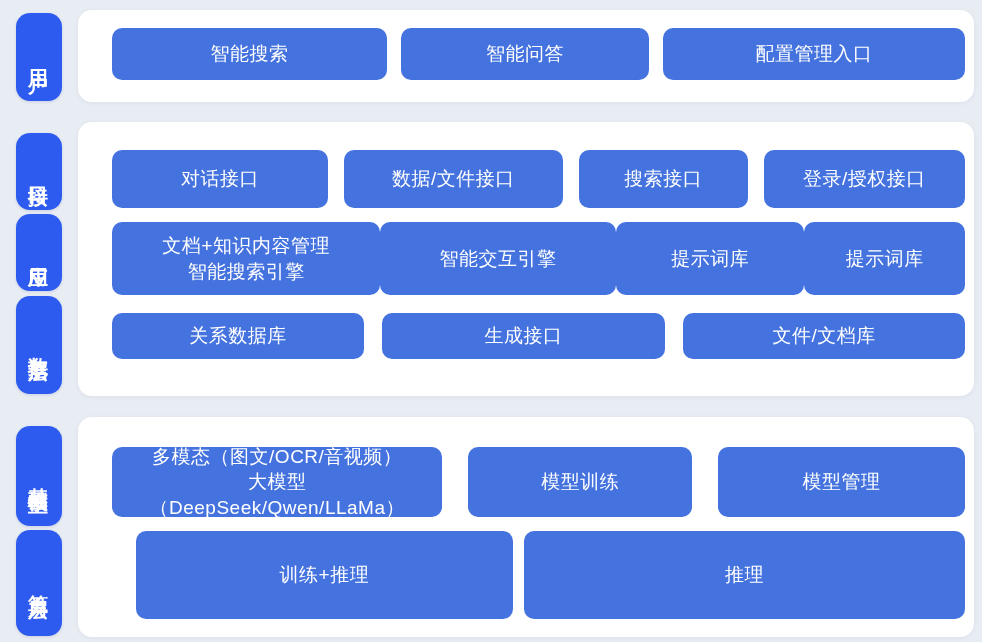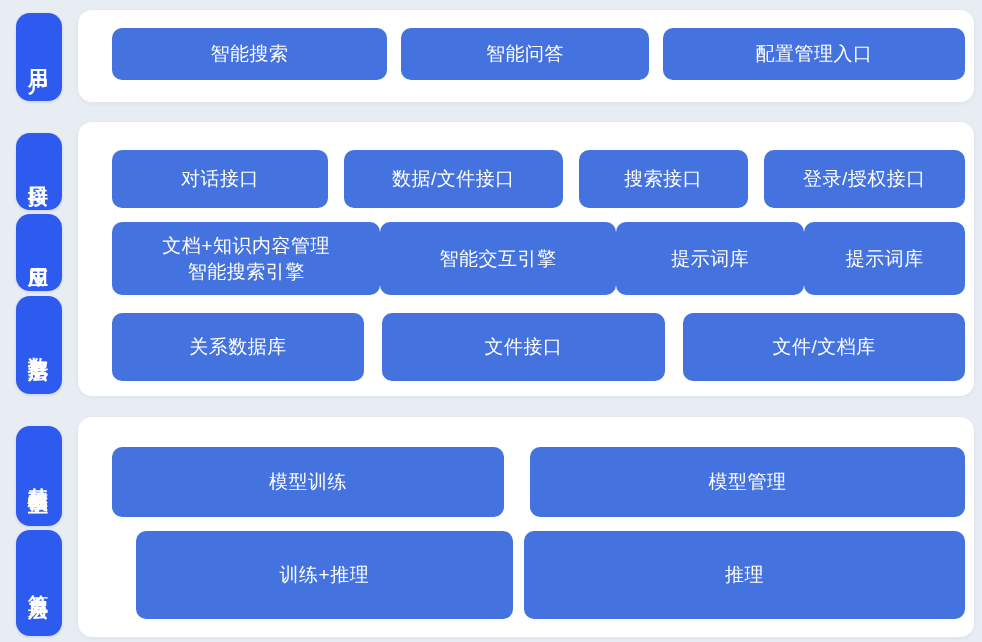--- a/index.html
+++ b/index.html
@@ -55,21 +55,21 @@
     line-height:1.35;
     white-space:pre-line;
     padding:4px 10px;
     box-sizing:border-box;
     letter-spacing:.5px;
   }
   
   .row-user        {top:18px;  height:52px; gap:14px;}
   .row-interface   {top:28px;  height:58px; gap:16px;justify-content:flex-end;}
   .row-application {top:100px; height:73px; gap:0;}
-  .row-data        {top:191px; height:68px; gap:18px;}
+  .row-data        {top:191px; height:46px; gap:18px;}
   .row-foundation  {top:30px;  height:70px; gap:26px;}
   .row-compute     {top:114px; height:88px; gap:11px;padding-left:24px;}
 
   .rail-user            {top:13px;  height:88px;}
   .rail-interface       {top:133px; height:77px;}
   .rail-application     {top:214px; height:77px;}
   .rail-data-layer      {top:296px; height:98px;}
   .rail-foundation-model{top:426px; height:100px; letter-spacing:2px;}
   .rail-compute-layer   {top:530px; height:106px;}
 
@@ -106,27 +106,29 @@
     </div>
     <div class="row row-application">
       <div class="block" style="flex:265 1 0">文档+知识内容管理
 智能搜索引擎</div>
       <div class="block" style="flex:230 1 0">智能交互引擎</div>
       <div class="block" style="flex:180 1 0">提示词库</div>
       <div class="block" style="flex:150 1 0">提示词库</div>
     </div>
     <div class="row row-data">
       <div class="block" style="flex:256 1 0">关系数据库</div>
-      <div class="block" style="flex:291 1 0">文件接口</div>
+      <div class="block" style="flex:291 1 0">生成接口</div>
       <div class="block" style="flex:289 1 0">文件/文档库</div>
     </div>
   </div>
 
   <div class="panel panel-bottom">
     <div class="row row-foundation">
+      <div class="block" style="flex:331 1 0">多模态（图文/OCR/音视频）
+大模型（DeepSeek/Qwen/LLaMa）</div>
       <div class="block" style="flex:217 1 0">模型训练</div>
       <div class="block" style="flex:242 1 0">模型管理</div>
     </div>
     <div class="row row-compute">
       <div class="block" style="flex:388 1 0">训练+推理</div>
       <div class="block" style="flex:458 1 0">推理</div>
     </div>
   </div>
 
 </div>

